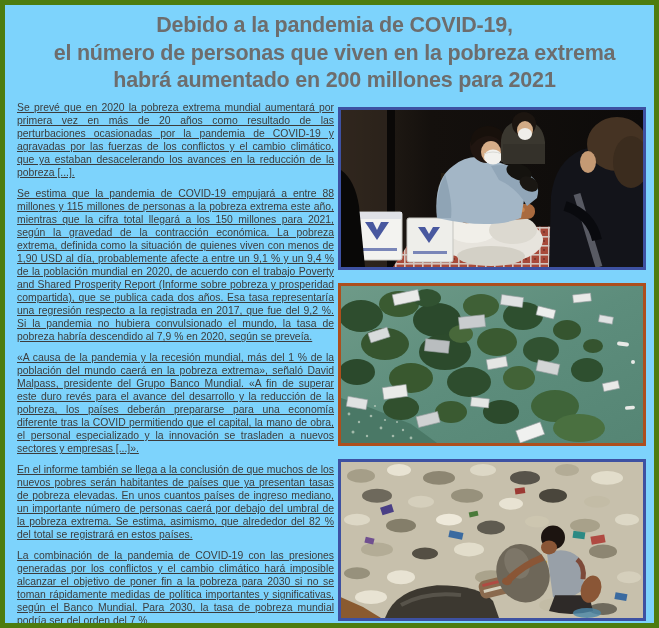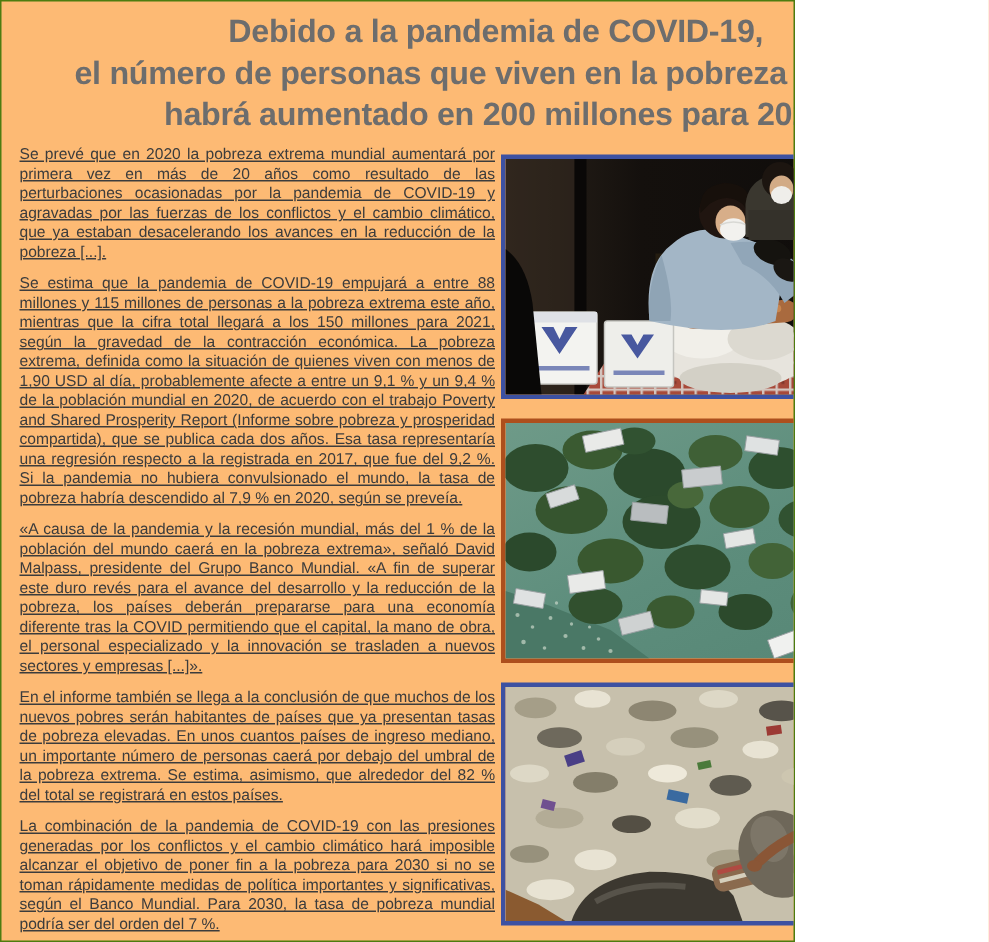--- a/index.html
+++ b/index.html
@@ -1,20 +1,20 @@
 <!DOCTYPE html>
 <html><head>
 <meta charset="utf-8">
 <style>
   html,body{margin:0;padding:0;background:#ffffff;}
   #page{
     position:relative;
-    width:530px;height:628px;
-    background:#fdba74;
-    border:1px solid #4d7c0f;
+    width:659px;height:628px;
+    background:#7dd3fc;
+    border:5px solid #4d7c0f;
     box-sizing:border-box;
     overflow:hidden;
     font-family:"Liberation Sans", sans-serif;
   }
   
   #title{
     position:absolute;top:7px;left:0;width:659px;
     text-align:center;
     color:#6d6d6d;
     font-weight:700;

